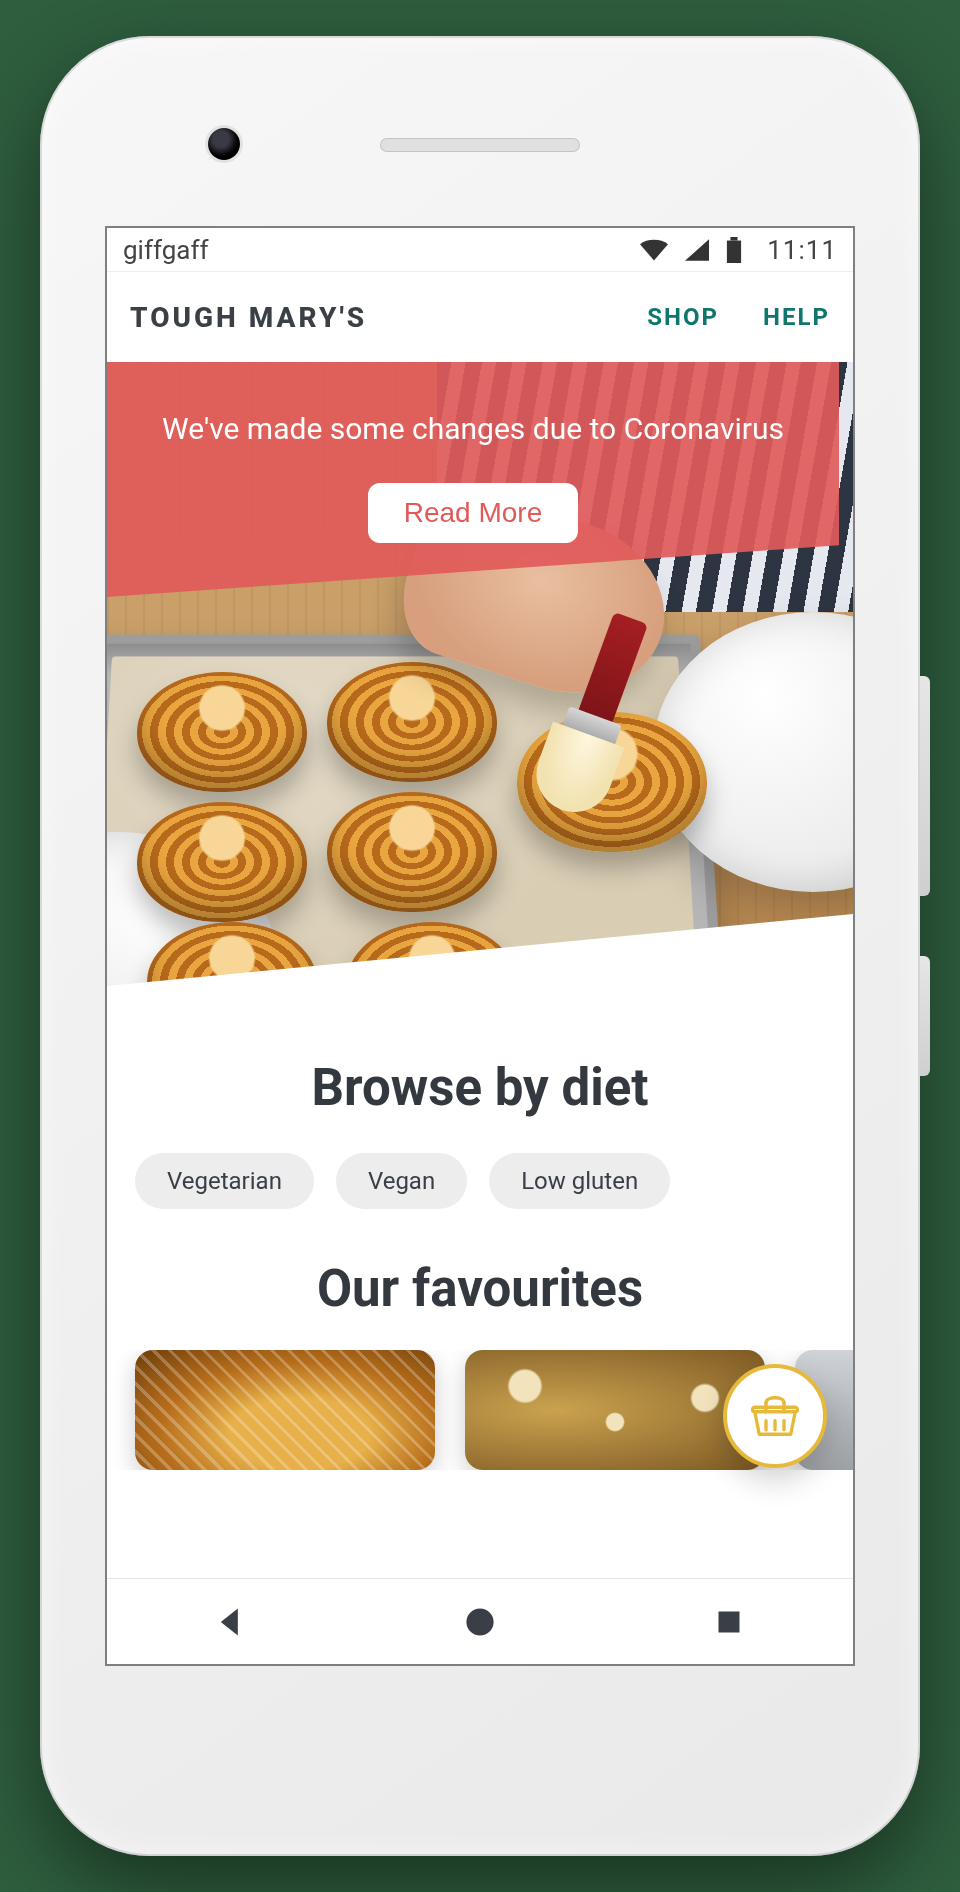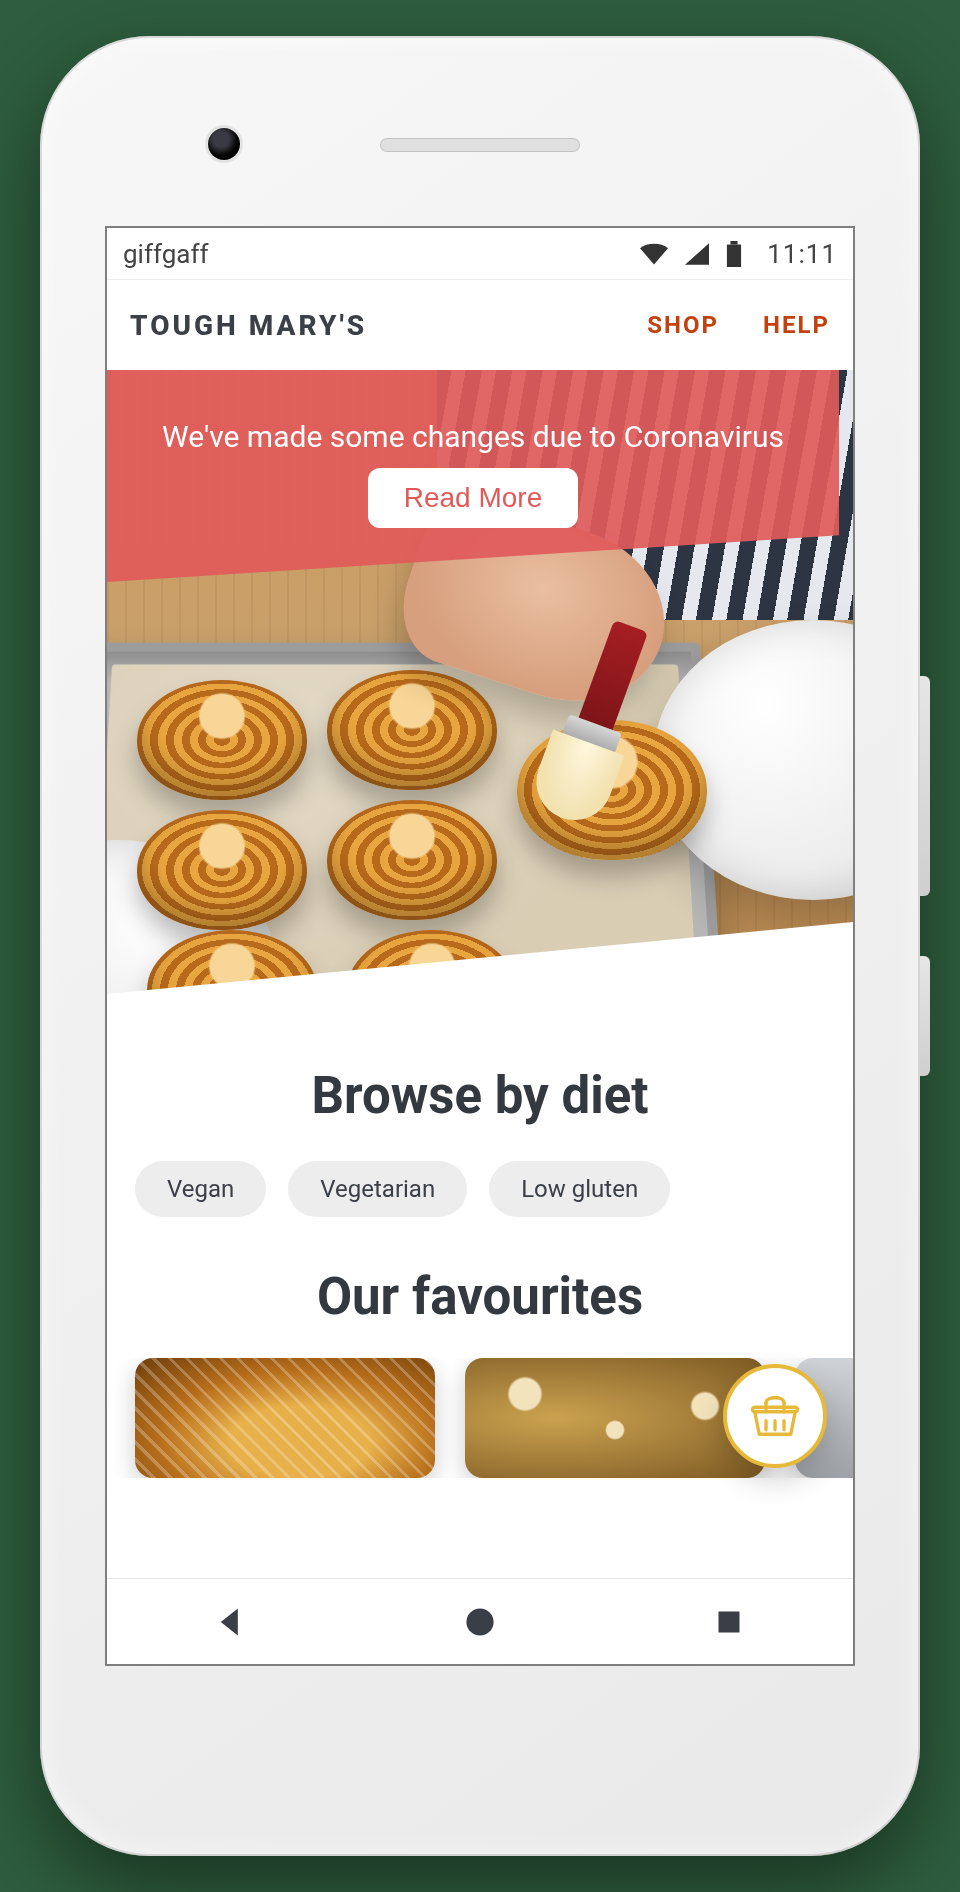--- a/index.html
+++ b/index.html
@@ -61,21 +61,21 @@
     background: #fff;
     border: 2px solid #7f7f7f;
     position: relative;
     overflow: hidden;
     display: flex;
     flex-direction: column;
   }
 
   
   .status-bar {
-    height: 52px;
+    height: 44px;
     display: flex; align-items: center;
     padding: 0 16px;
     font-size: 26px;
     color: #444;
     border-bottom: 1px solid #eee;
   }
   .status-left { flex: 1; }
   .status-icons { display: flex; align-items: center; gap: 17px; }
   .status-icons svg { display:block; }
   .clock { font-variant-numeric: tabular-nums; margin-left: 8px; letter-spacing:1px;}
@@ -86,21 +86,21 @@
     display: flex; align-items: center;
     padding: 0 23px;
   }
   .brand {
     font-weight: 800; letter-spacing: 3px; font-size: 28px;
     color: #3b3f46;
   }
   .nav { margin-left: auto; display: flex; gap: 44px; }
   .nav-item {
     font-weight: 700; letter-spacing: 2px; font-size: 24px;
-    color: #c2410c; cursor: pointer;
+    color: #0f766e; cursor: pointer;
   }
 
   
   .hero {
     position: relative;
     height: 670px;
     overflow: hidden;
   }
   .hero-bg {
     position: absolute; inset: 0;
@@ -195,21 +195,21 @@
     text-align: center;
     color: #fff;
     background: rgba(225, 90, 90, 0.92);
     clip-path: polygon(0 0, 100% 0, 100% 78%, 0 100%);
   }
   .banner-text {
     font-size: 30px; line-height: 1.5;
   }
   .banner-btn {
     display: inline-block;
-    margin-top: 9px;
+    margin-top: 32px;
     background: #fff;
     color: #e15a5a;
     font-size: 28px;
     padding: 14px 36px;
     border-radius: 12px;
     cursor: pointer;
     border: none;
   }
 
   .wedge-bottom {
@@ -382,22 +382,22 @@
           <button class="banner-btn">Read More</button>
         </div>
 
         <div class="wedge-bottom"></div>
       </div>
 
       <div class="section">
         <h2>Browse by diet</h2>
       </div>
       <div class="chips">
+        <div class="chip">Vegetarian</div>
         <div class="chip">Vegan</div>
-        <div class="chip">Vegetarian</div>
         <div class="chip">Low gluten</div>
       </div>
 
       <div class="section" style="padding-top:42px">
         <h2>Our favourites</h2>
       </div>
       <div class="fav-row">
         <div class="fav-card fav-a"></div>
         <div class="fav-card fav-b"></div>
         <div class="fav-card fav-c"></div>

